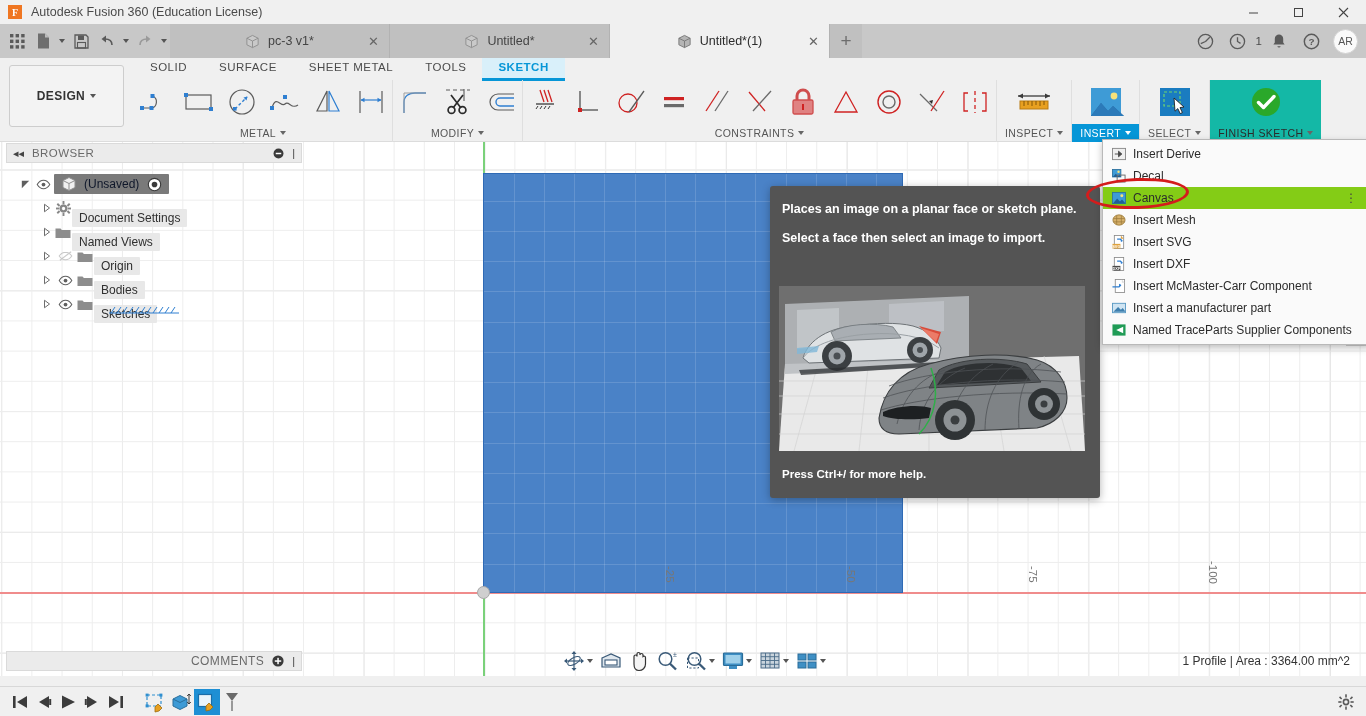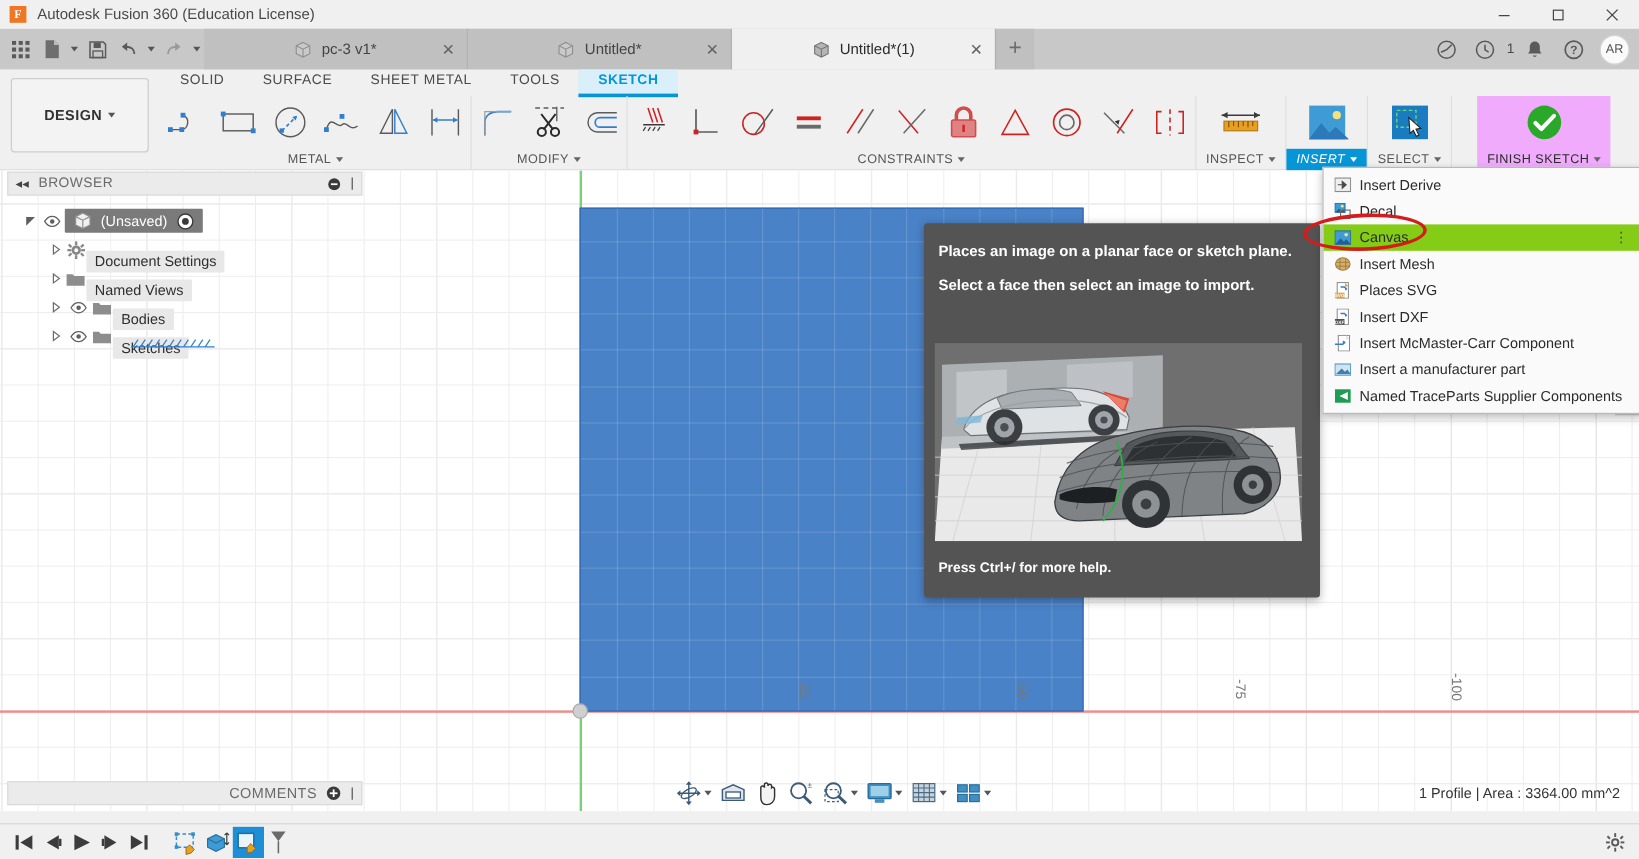--- a/index.html
+++ b/index.html
@@ -100,23 +100,23 @@
   }
   .rgroup-label {
     font-size: 10.5px; color: #555; letter-spacing: .4px; display: flex; align-items: center; gap: 4px;
     height: 18px; width: 100%; justify-content: center;
   }
   .rgroup-label .caret { border-top-color: #666; }
 
   .big-btn { display: flex; flex-direction: column; align-items: center; height: 62px; }
   .big-btn .ricon { width: 54px; height: 44px; }
   .big-btn .rgroup-label { padding: 0 8px; }
-  .big-btn.insert-active .rgroup-label { background: #0696d7; color: #fff; font-style: italic; }
+  .big-btn.insert-active .rgroup-label { background: #0696d7; color: #fff; }
   .big-btn.insert-active .rgroup-label .caret { border-top-color: #fff; }
-  .big-btn.finish { background: #f0abfc; margin-left: 21px; }
+  .big-btn.finish { background: #14b8a6; }
   .big-btn.finish .rgroup-label { color: #2b2b2b; }
 
   
   .browser {
     position: absolute; left: 6px; top: 143px; width: 296px; background: transparent;
     font-size: 12px; color: #333;
   }
   .browser-head {
     height: 20px; display: flex; align-items: center; background: #ebebeb;
     border: 1px solid #dadada; padding: 0 6px; gap: 8px;
@@ -125,21 +125,21 @@
   .bh-icon { color: #444; font-size: 11px; }
   .tree { padding-top: 9px; }
   .tnode { display: flex; align-items: center; height: 24px; }
   .tarrow {
     width: 14px; display: flex; align-items: center; justify-content: center; color: #6d6d6d;
   }
   .teye { width: 22px; display: flex; align-items: center; justify-content: center; color: #5f5f5f; }
   .teye.off { opacity: .45; }
   .tlabel { padding: 2px 7px; background: #e8e8e8; border-radius: 1px; font-size: 12px; color: #2f2f2f; margin-top: 20px; }
   .troot {
-    display: flex; align-items: center; gap: 6px; background: #7a7a7a; color: #ffffff;
+    display: flex; align-items: center; gap: 6px; background: #7a7a7a; color: #0f172a;
     padding: 2px 6px; border-radius: 1px;
   }
   .ticon { width: 18px; display: flex; align-items: center; justify-content: center; }
 
   .comments {
     position: absolute; left: 6px; top: 651px; width: 296px; height: 20px;
     background: #ebebeb; border: 1px solid #dadada; display: flex; align-items: center;
     padding: 0 6px; gap: 8px;
   }
   .comments .bh-title { font-size: 12px; color: #6a6a6a; letter-spacing: .4px; flex: 1; text-align: right; }
@@ -763,20 +763,39 @@
             </svg>
         </span>
         <span class="ticon">
           <svg width="16" height="13" viewBox="0 0 16 13">
               <path d="M0.5 2.5h5l1.4 1.6H15.5v8H0.5z" fill="#8d8d8d"></path>
             </svg>
         </span>
         <span class="tlabel">Named Views</span>
       </div>
 
+      <div class="tnode" style="padding-left:34px">
+        <span class="tarrow">
+          <svg width="10" height="10" viewBox="0 0 12 12">
+              <path d="M3 1.5v9l6-4.5z" fill="none" stroke="#6d6d6d" stroke-width="1.2"></path>
+            </svg>
+        </span>
+        <span class="teye off">
+          <svg width="15" height="12" viewBox="0 0 16 12">
+              <path d="M8 2C4 2 1.3 6 1.3 6S4 10 8 10s6.7-4 6.7-4S12 2 8 2z" fill="none" stroke="#8a8a8a" stroke-width="1.1"></path>
+              <line x1="2" y1="10.5" x2="14" y2="1.5" stroke="#8a8a8a" stroke-width="1.2"></line>
+            </svg>
+        </span>
+        <span class="ticon">
+          <svg width="16" height="13" viewBox="0 0 16 13">
+              <path d="M0.5 2.5h5l1.4 1.6H15.5v8H0.5z" fill="#8d8d8d"></path>
+            </svg>
+        </span>
+        <span class="tlabel">Origin</span>
+      </div>
 
       <div class="tnode" style="padding-left:34px">
         <span class="tarrow">
           <svg width="10" height="10" viewBox="0 0 12 12">
               <path d="M3 1.5v9l6-4.5z" fill="none" stroke="#6d6d6d" stroke-width="1.2"></path>
             </svg>
         </span>
         <span class="teye">
           <svg width="15" height="11" viewBox="0 0 16 11">
               <path d="M8 1C4 1 1.3 5.5 1.3 5.5S4 10 8 10s6.7-4.5 6.7-4.5S12 1 8 1z" fill="none" stroke="#5f5f5f" stroke-width="1.1"></path>
@@ -950,21 +969,21 @@
       <span class="mico">
         <svg width="14" height="14" viewBox="0 0 15 15">
             <rect x="2.5" y="0.5" width="10" height="14" fill="#fff" stroke="#8a8a8a" stroke-width=".9"></rect>
             <path d="M9.5 0.5v3.5h3" fill="#e0a23c"></path>
             <rect x="0.5" y="9.5" width="8.5" height="5" fill="#e0a23c"></rect>
             <text x="4.7" y="13.6" font-size="4.2" fill="#fff" text-anchor="middle" font-family="Liberation Sans, sans-serif" font-weight="bold">SVG</text>
             <path d="M5.5 4.5h3.5l2 2" fill="none" stroke="#2f7fd1" stroke-width="1.4"></path>
             <path d="M11.5 6.5l-2-1v2z" fill="#2f7fd1"></path>
           </svg>
       </span>
-      <span>Places SVG</span>
+      <span>Insert SVG</span>
     </div>
     <div class="mitem">
       <span class="mico">
         <svg width="14" height="14" viewBox="0 0 15 15">
             <rect x="2.5" y="0.5" width="10" height="14" fill="#fff" stroke="#8a8a8a" stroke-width=".9"></rect>
             <rect x="0.5" y="9.5" width="8.5" height="5" fill="#4a4a4a"></rect>
             <text x="4.7" y="13.6" font-size="4.2" fill="#fff" text-anchor="middle" font-family="Liberation Sans, sans-serif" font-weight="bold">DXF</text>
             <path d="M5.5 4.5h3.5l2 2" fill="none" stroke="#2f7fd1" stroke-width="1.4"></path>
             <path d="M11.5 6.5l-2-1v2z" fill="#2f7fd1"></path>
           </svg>

